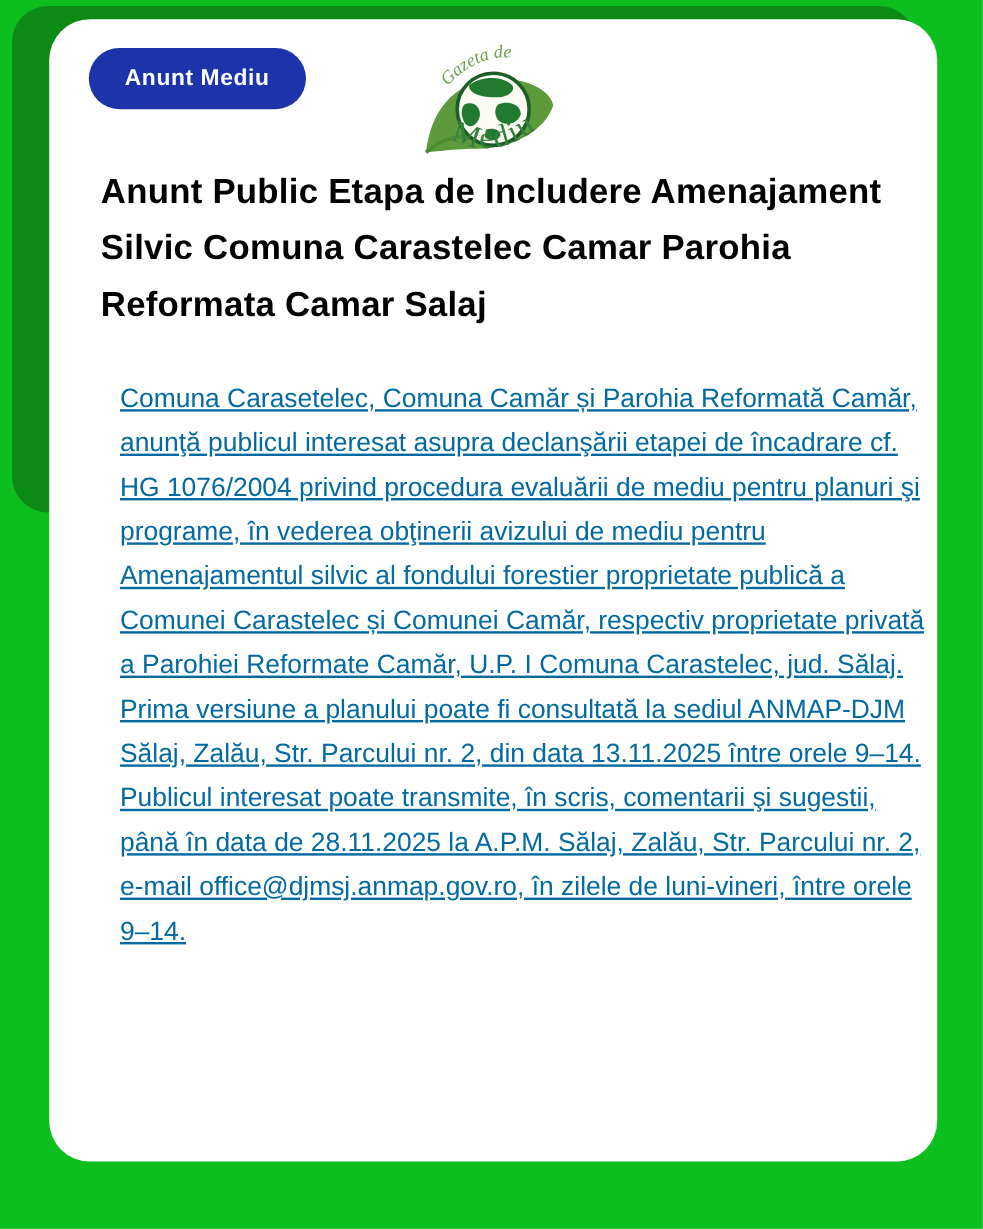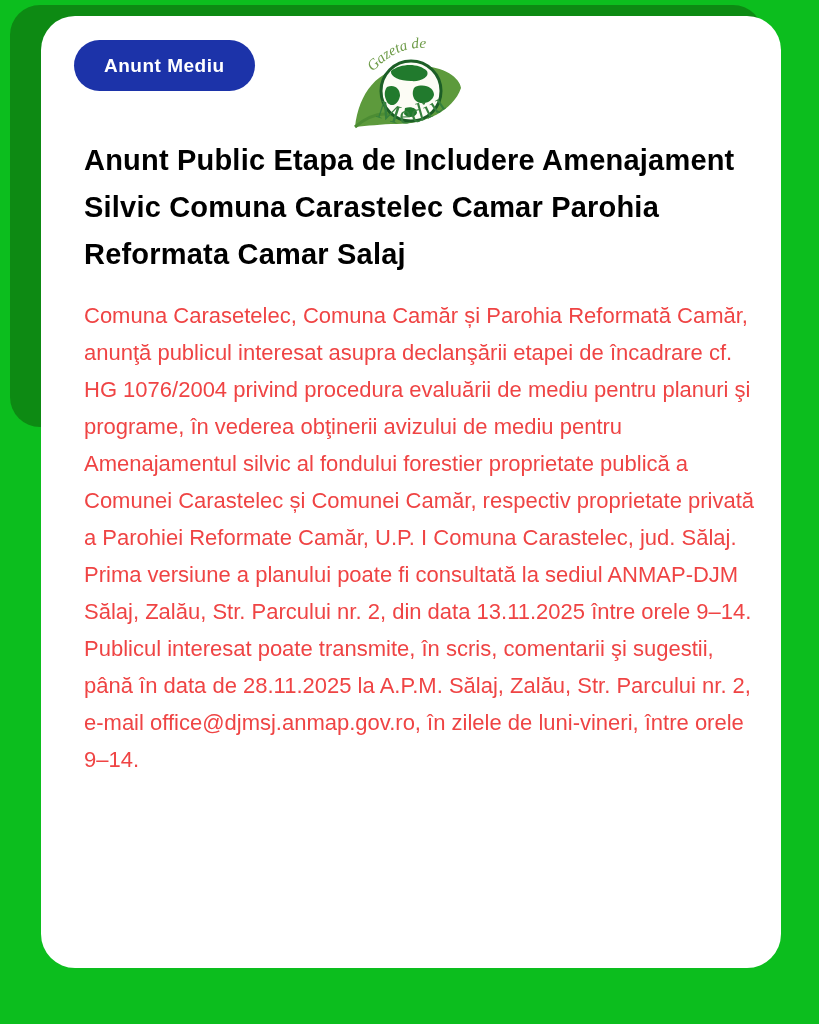--- a/index.html
+++ b/index.html
@@ -64,24 +64,25 @@
     line-height: 47px;
     font-weight: 700;
     color: #000000;
     letter-spacing: 0.2px;
   }
   .body-text {
     position: absolute;
     left: 43px;
     top: 281px;
     width: 672px;
-    margin: 0;
+    margin: 16px;
     font-size: 22px;
     line-height: 37px;
-    color: #ef4444;
+    color: #0369a1;
+    text-decoration: underline;
   }
   .logo-top-text {
     font-family: "Liberation Serif", serif;
     font-style: italic;
     font-size: 15px;
     fill: #6f9c4a;
   }
   .logo-bottom-text {
     font-family: "Liberation Serif", serif;
     font-size: 26px;

